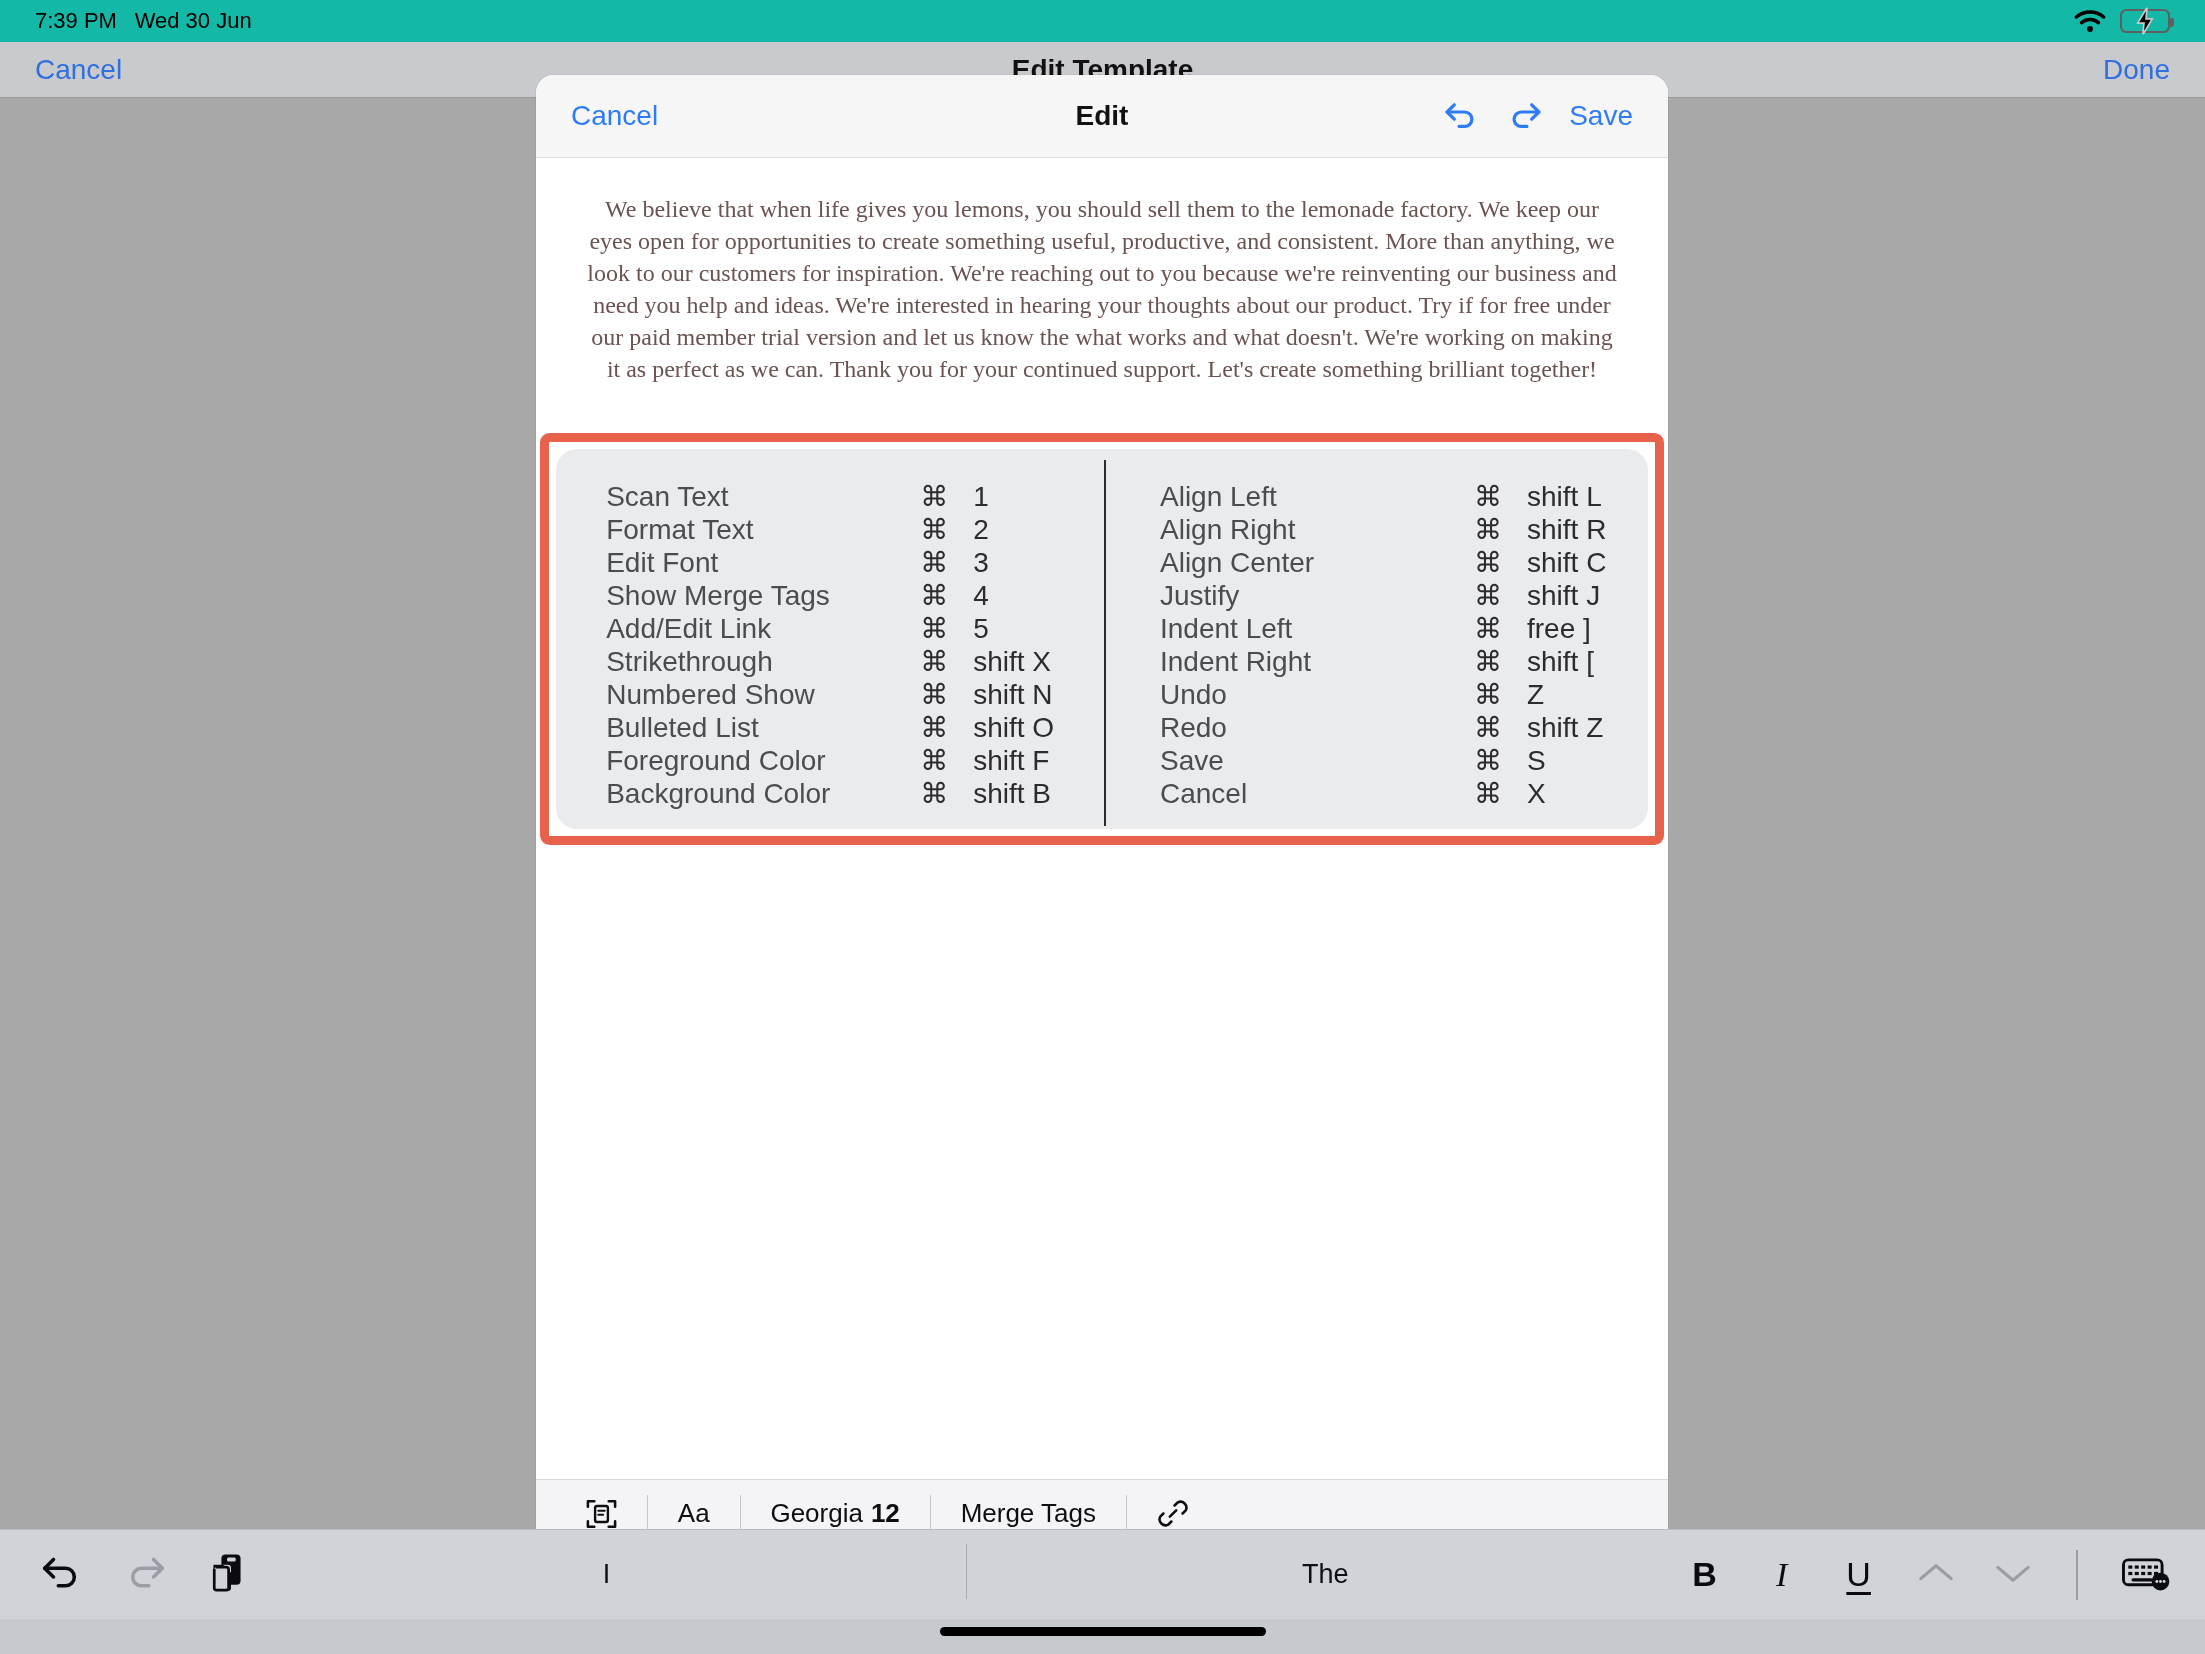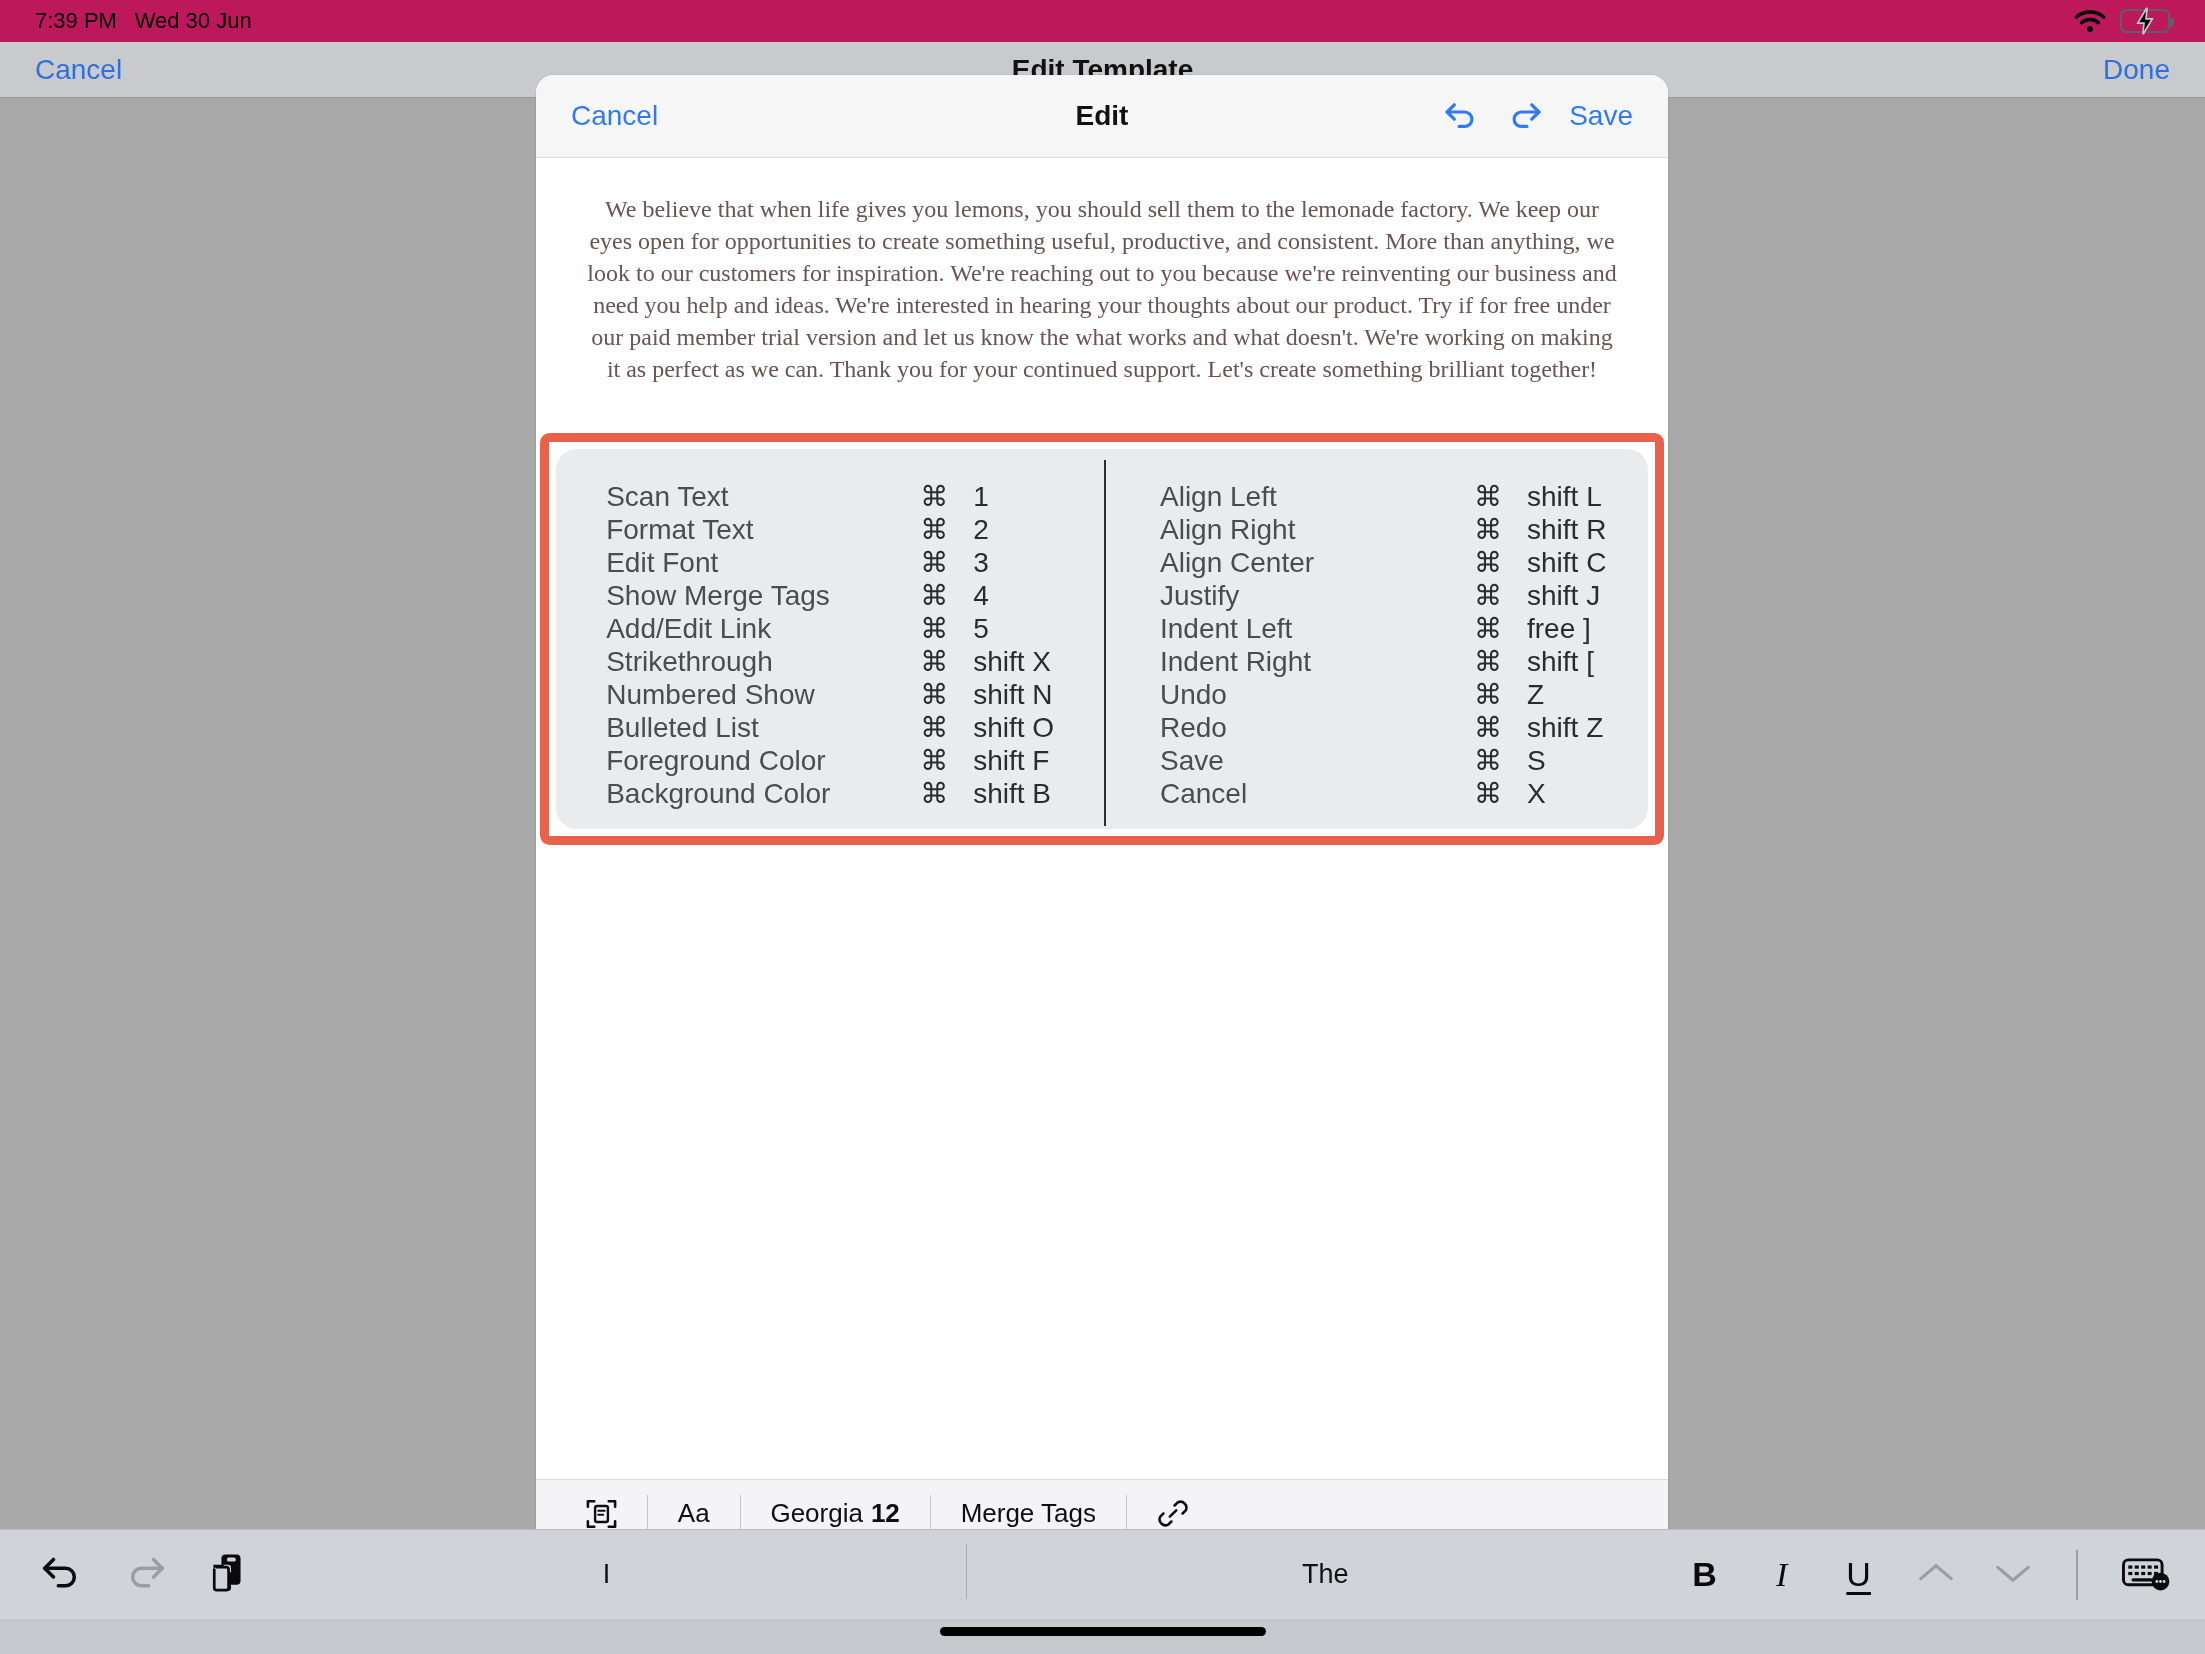--- a/index.html
+++ b/index.html
@@ -9,21 +9,21 @@
     background:#c6c9ce;
     position:relative;
     -webkit-font-smoothing:antialiased;
   }
 
   
   #status-bar {
     position:absolute; left:0; top:0; width:2205px; height:42px;
     display:flex; align-items:center;
     padding:0 35px;
-    background:#be185d;
+    background:#14b8a6;
     font-size:22px; color:#000;
   }
   #status-left { display:flex; align-items:center; gap:17.7px; }
   #status-right { margin-left:auto; display:flex; align-items:center; gap:14.5px; }
   .wifi-icon { width:32px; height:24px; position:relative; }
   .wifi-icon svg { display:block; }
   .battery {
     width:50px; height:24px; border:2.4px solid #5d5f63; border-radius:6.4px;
     position:relative; padding:2.4px;
   }

